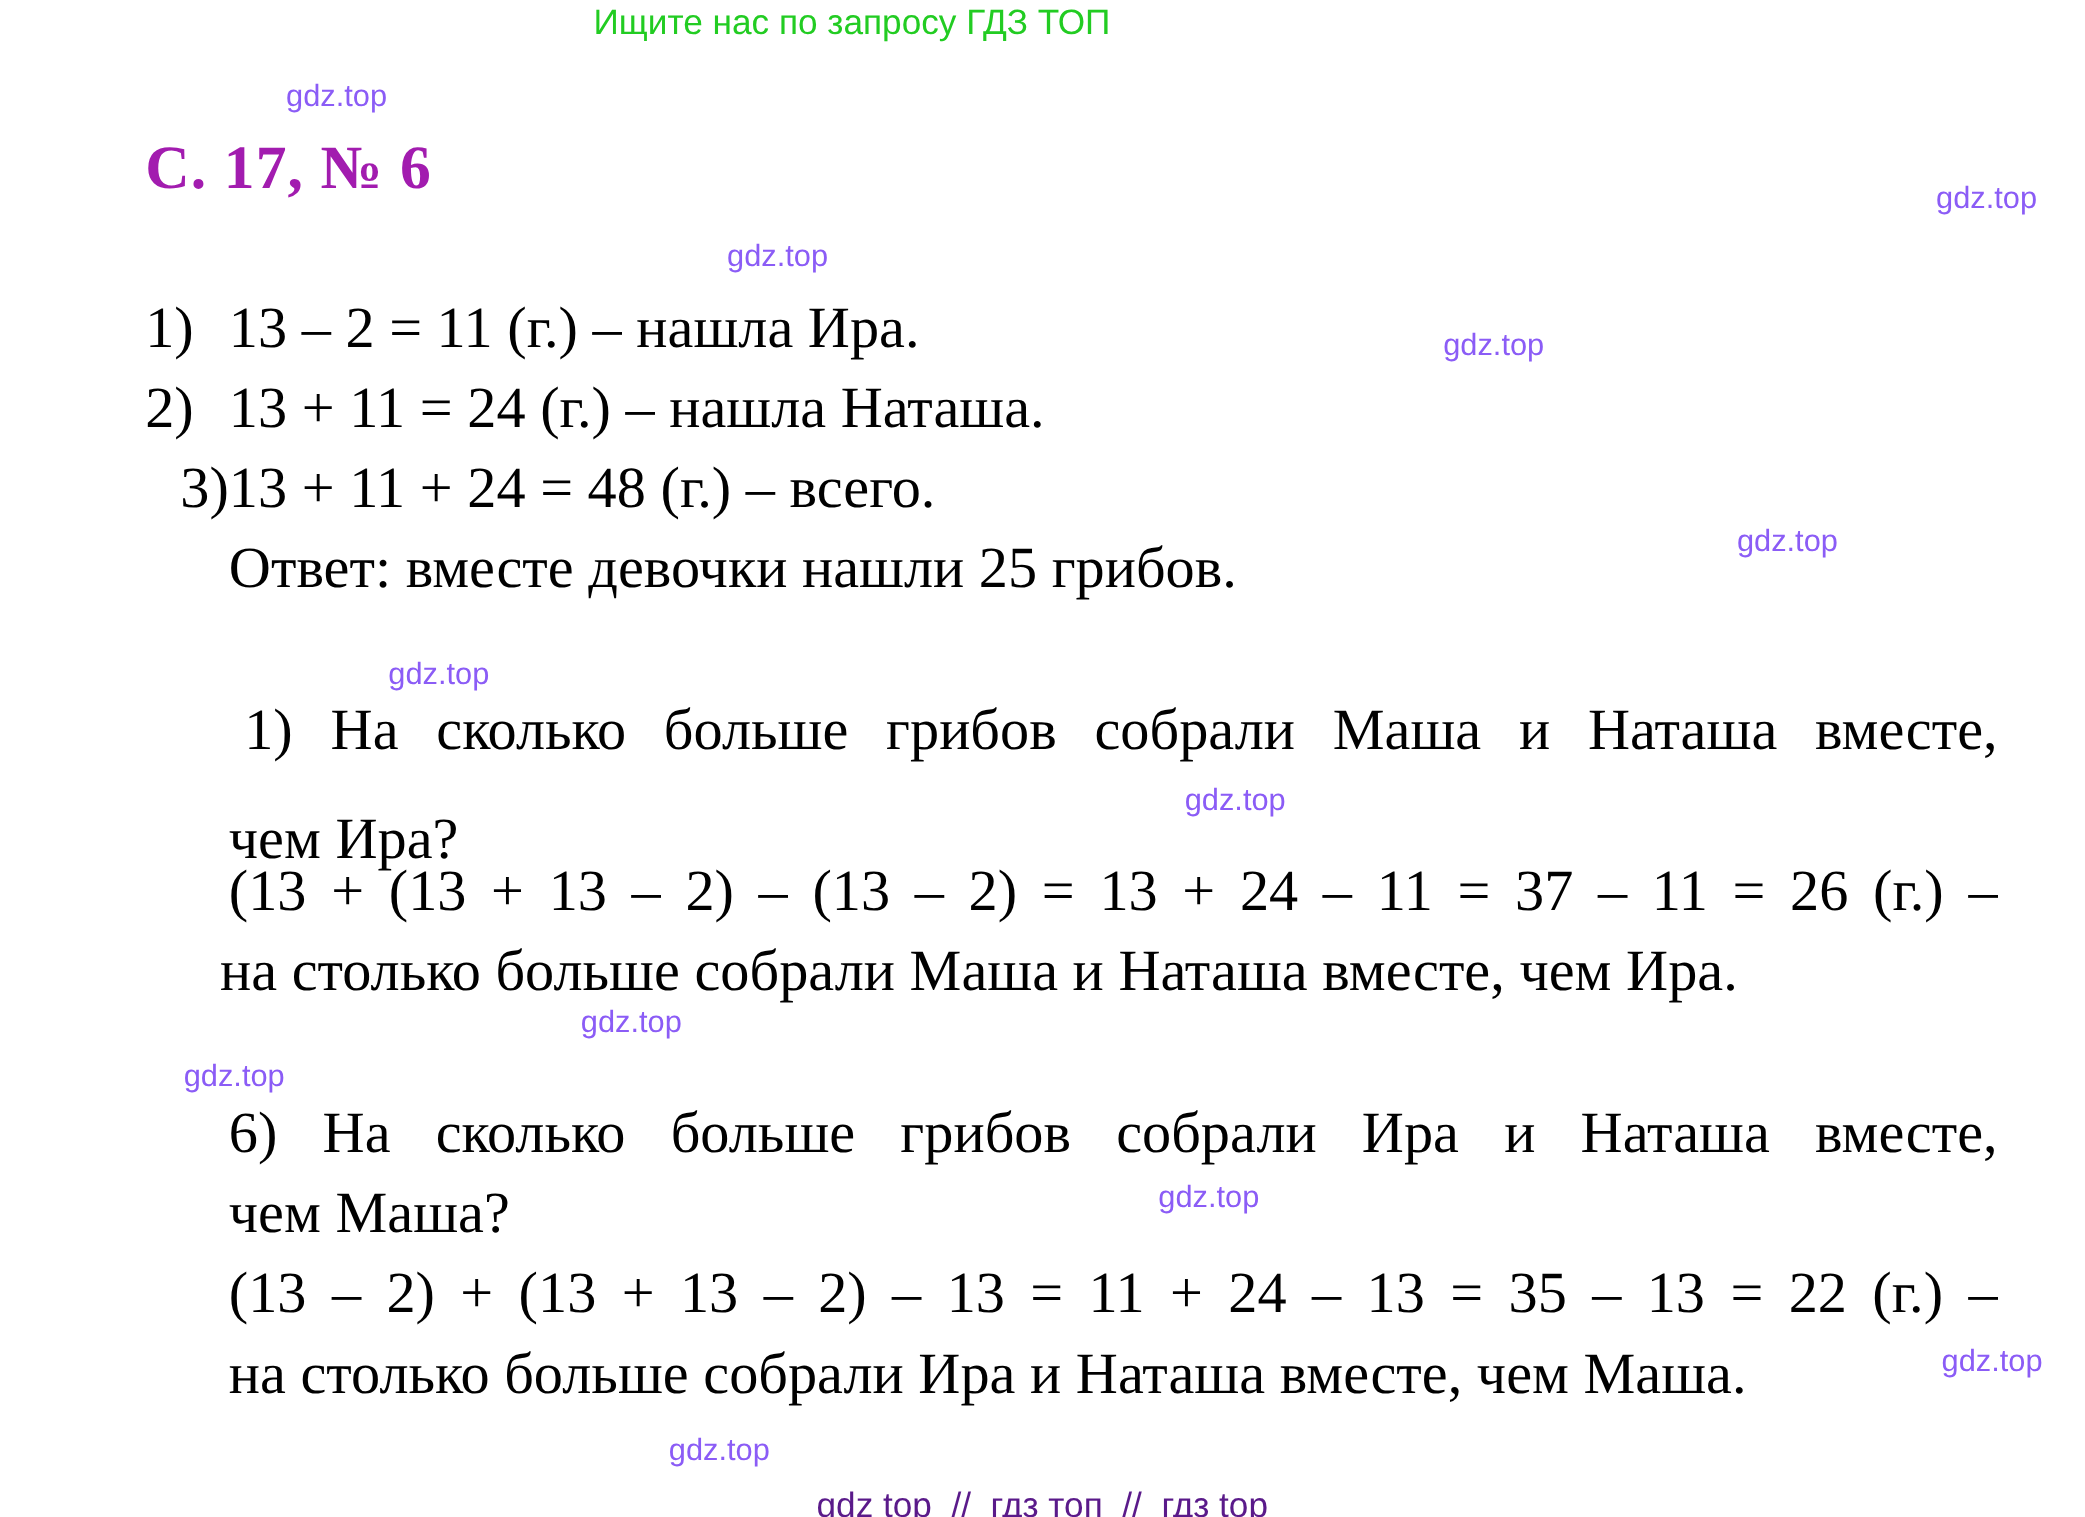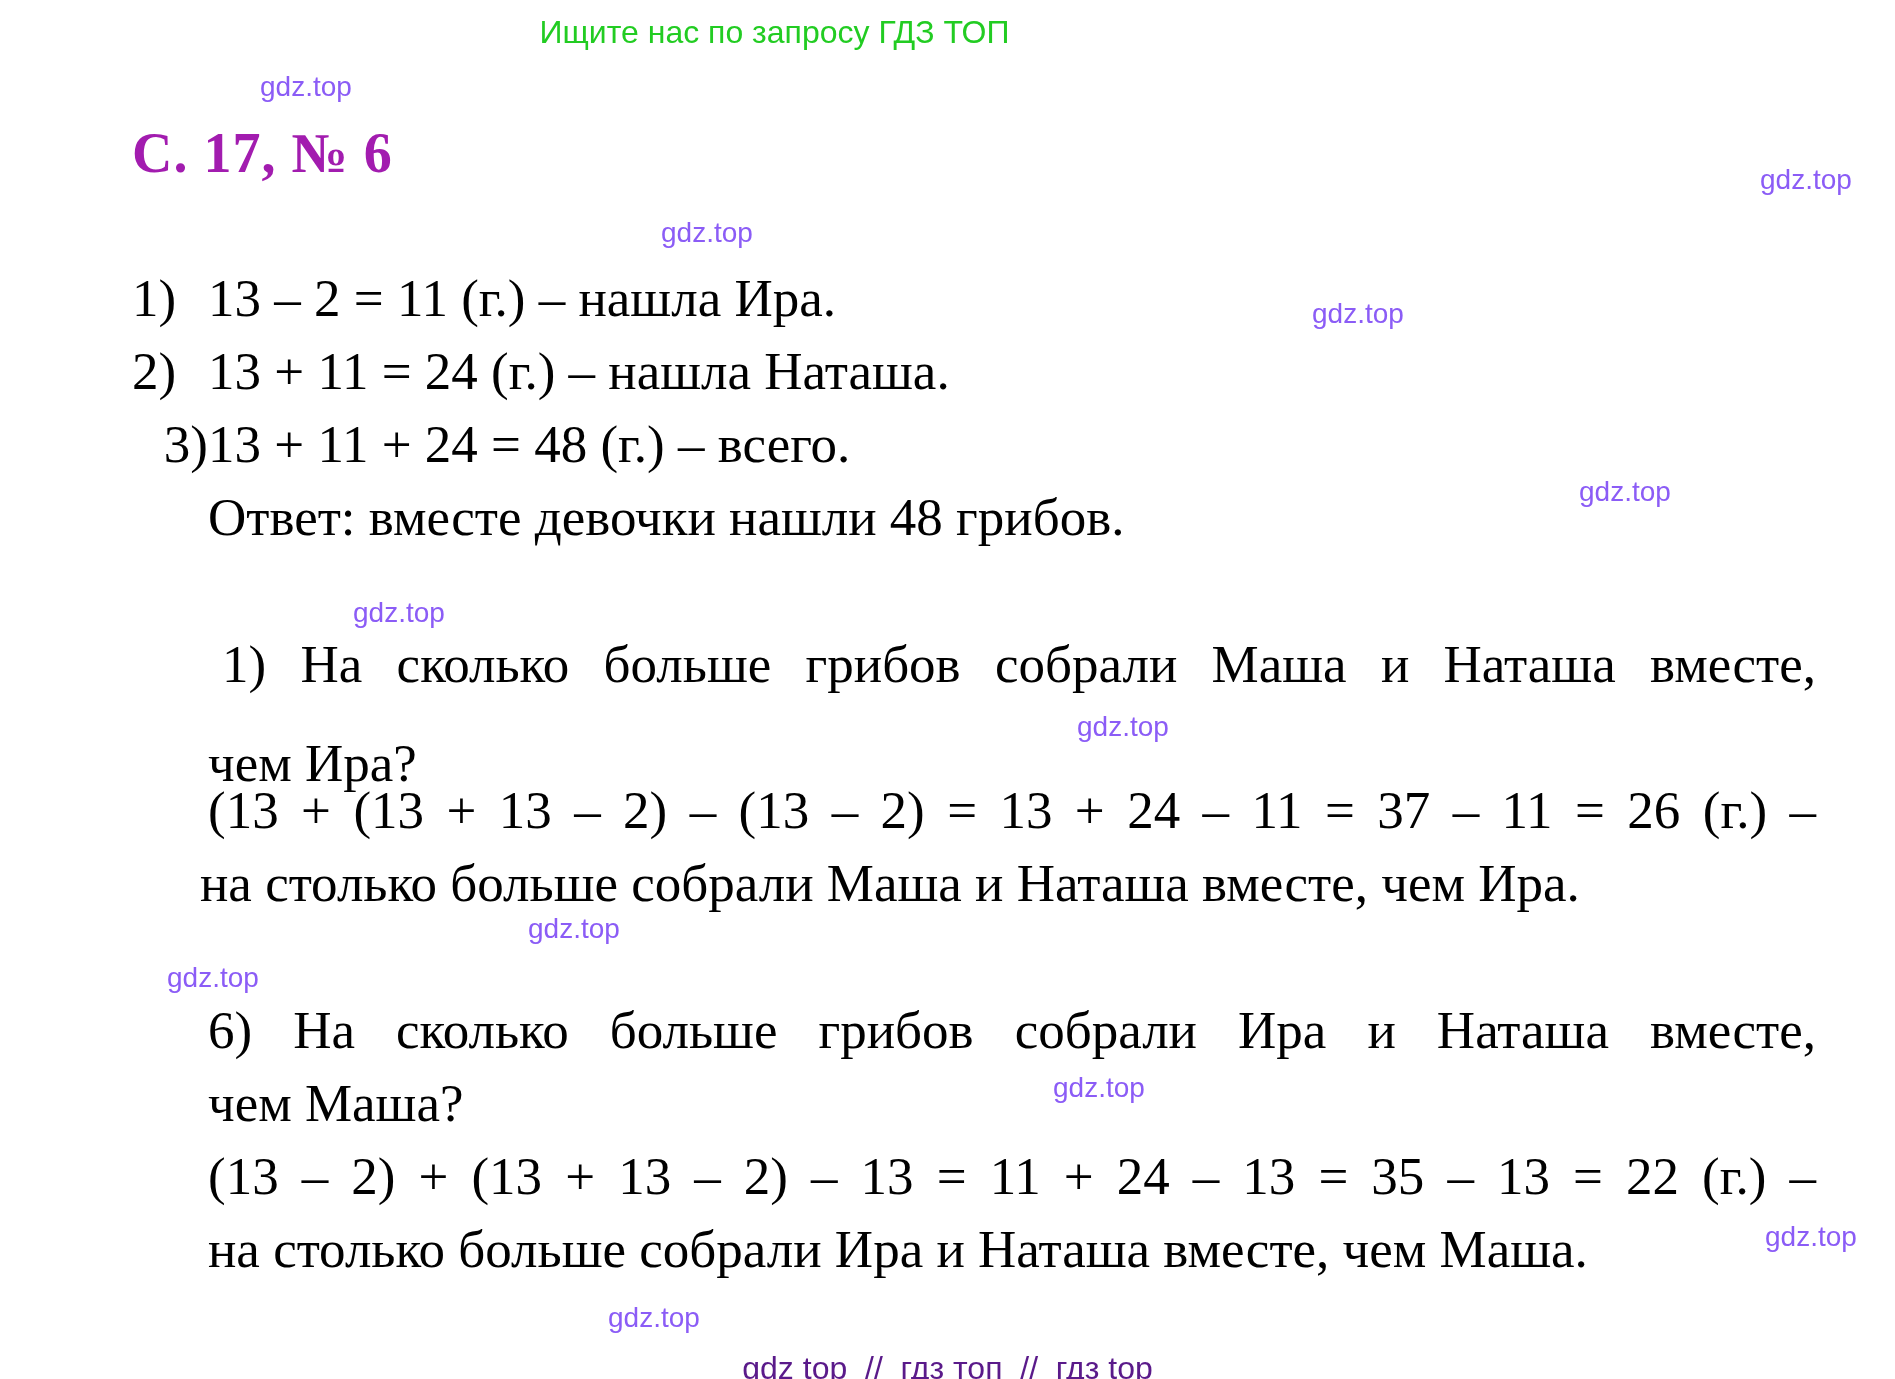--- a/index.html
+++ b/index.html
@@ -10,21 +10,21 @@
     body {
       width: 1895px;
       height: 1379px;
       position: relative;
       overflow: hidden;
     }
     .banner {
       position: absolute;
       left: 0;
       width: 1549px;
-      top: 12px;
+      top: 0;
       text-align: center;
       font-family: "Liberation Sans", sans-serif;
       font-size: 32px;
       line-height: 40px;
       color: #22cc22;
     }
     .title {
       position: absolute;
       left: 132px;
       top: 118px;
@@ -81,21 +81,21 @@
 
 <div class="line" style="left:132px; top:266px;">
   <span class="num">1)</span><span>13 – 2 = 11 (г.) – нашла Ира.</span>
 </div>
 <div class="line" style="left:132px; top:339px;">
   <span class="num">2)</span><span>13 + 11 = 24 (г.) – нашла Наташа.</span>
 </div>
 <div class="line" style="left:132px; top:412px;text-align:right;">
   <span class="num">3)</span><span>13 + 11 + 24 = 48 (г.) – всего.</span>
 </div>
-<div class="line" style="left:208px; top:485px;">Ответ: вместе девочки нашли 48 грибов.</div>
+<div class="line" style="left:208px; top:485px;">Ответ: вместе девочки нашли 25 грибов.</div>
 
 <div class="line justify" style="left:222px; top:632px; width:1594px;">1) На сколько больше грибов собрали Маша и Наташа вместе,</div>
 <div class="line" style="left:208px; top:705px;margin-top:26px;">чем Ира?</div>
 <div class="line justify" style="left:208px; top:778px; width:1608px;">(13 + (13 + 13 – 2) – (13 – 2) = 13 + 24 – 11 = 37 – 11 = 26 (г.) –</div>
 <div class="line" style="left:200px; top:851px;">на столько больше собрали Маша и Наташа вместе, чем Ира.</div>
 
 <div class="line justify" style="left:208px; top:998px; width:1608px;">6) На сколько больше грибов собрали Ира и Наташа вместе,</div>
 <div class="line" style="left:208px; top:1071px;">чем Маша?</div>
 <div class="line justify" style="left:208px; top:1144px; width:1608px;">(13 – 2) + (13 + 13 – 2) – 13 = 11 + 24 – 13 = 35 – 13 = 22 (г.) –</div>
 <div class="line" style="left:208px; top:1217px;">на столько больше собрали Ира и Наташа вместе, чем Маша.</div>

